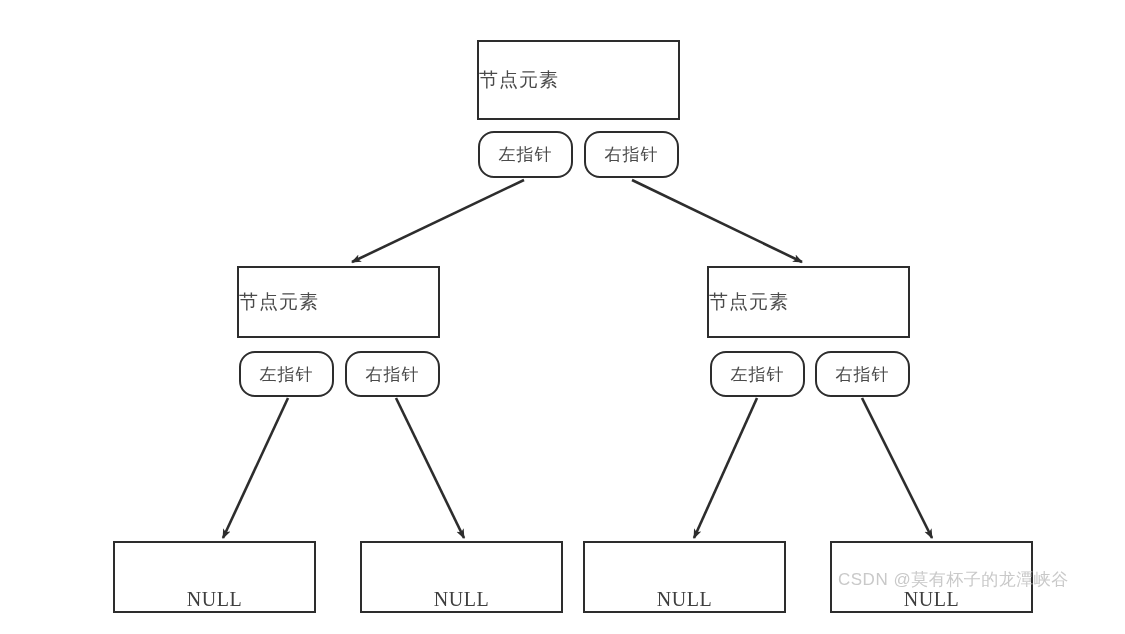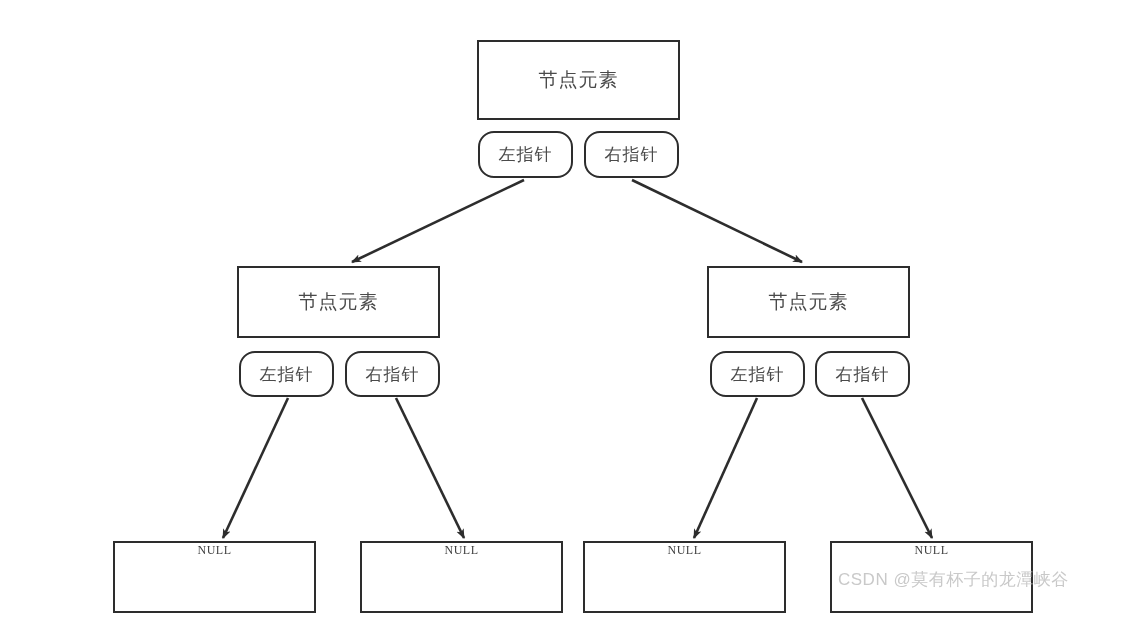--- a/index.html
+++ b/index.html
@@ -33,21 +33,20 @@
   }
 
   
   .elem-box {
     position: absolute;
     box-sizing: border-box;
     border: 2px solid #2d2d2d;
     background: #ffffff;
     display: flex;
     align-items: center;
-    justify-content: center;
     color: #4a4a4a;
     font-size: 19px;
     letter-spacing: 1px;
   }
 
   
   .ptr-box {
     position: absolute;
     box-sizing: border-box;
     border: 2px solid #2d2d2d;
@@ -61,24 +60,24 @@
     letter-spacing: 1px;
   }
 
   
   .null-box {
     position: absolute;
     box-sizing: border-box;
     border: 2px solid #2d2d2d;
     background: #ffffff;
     display: flex;
-    align-items: flex-start;
+    align-items: flex-end;
     justify-content: center;
     color: #3f3f3f;
-    font-size: 12px;
+    font-size: 20px;
     letter-spacing: 0.5px;
   }
 
   
   .watermark {
     position: absolute;
     left: 838px;
     top: 568px;
     font-size: 17px;
     color: #c9c9c9;

